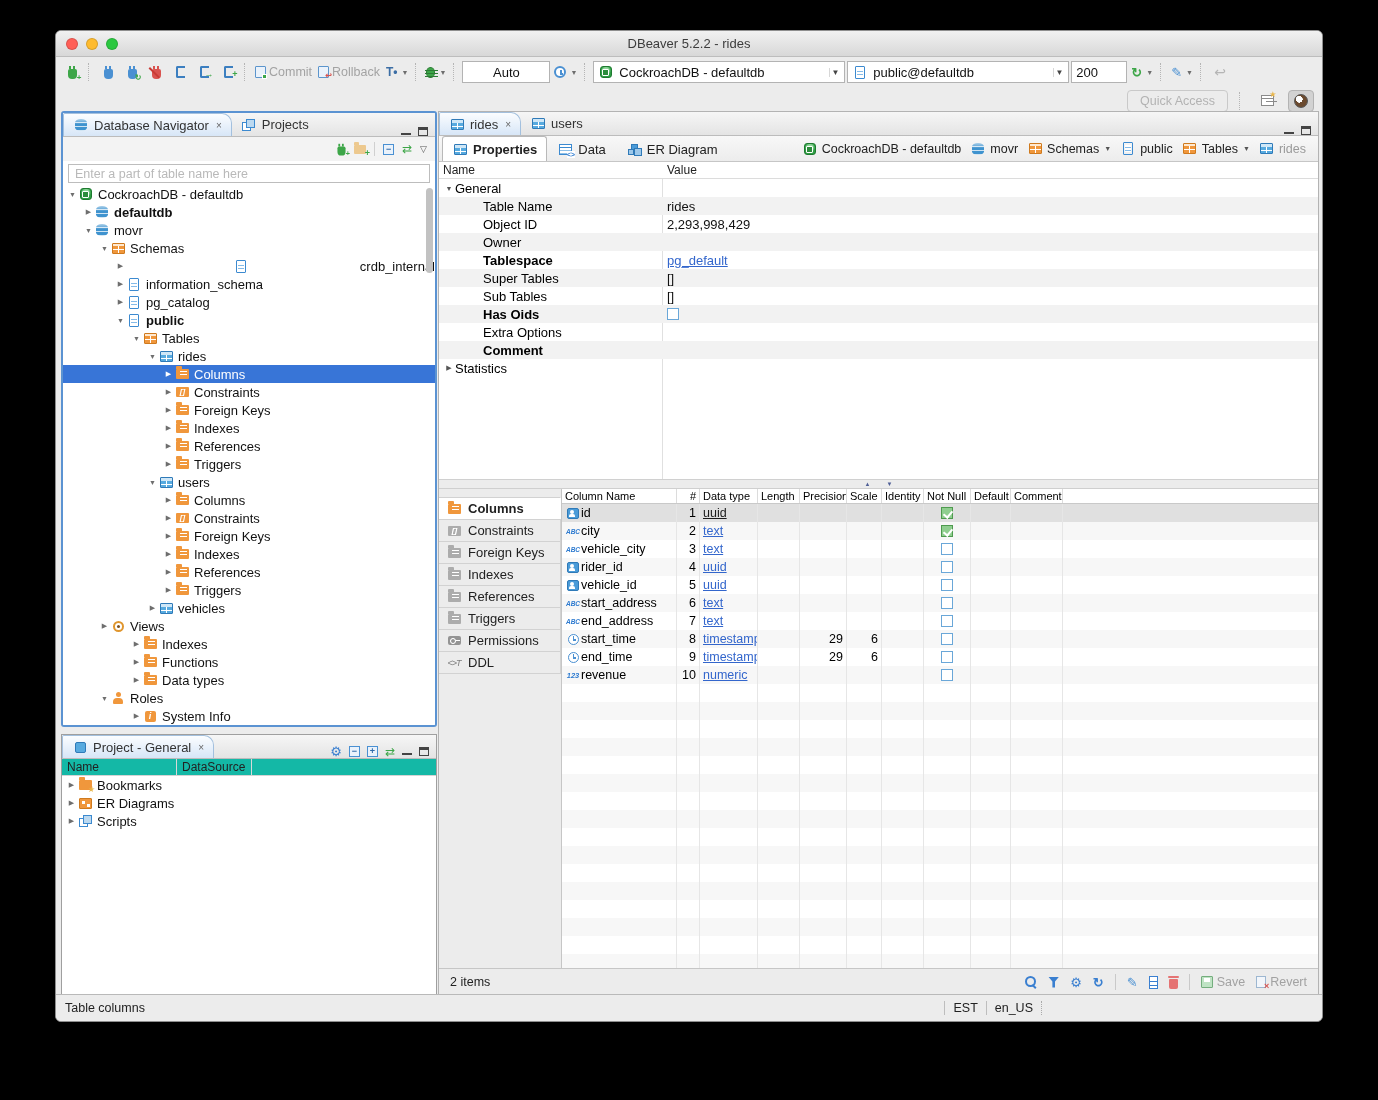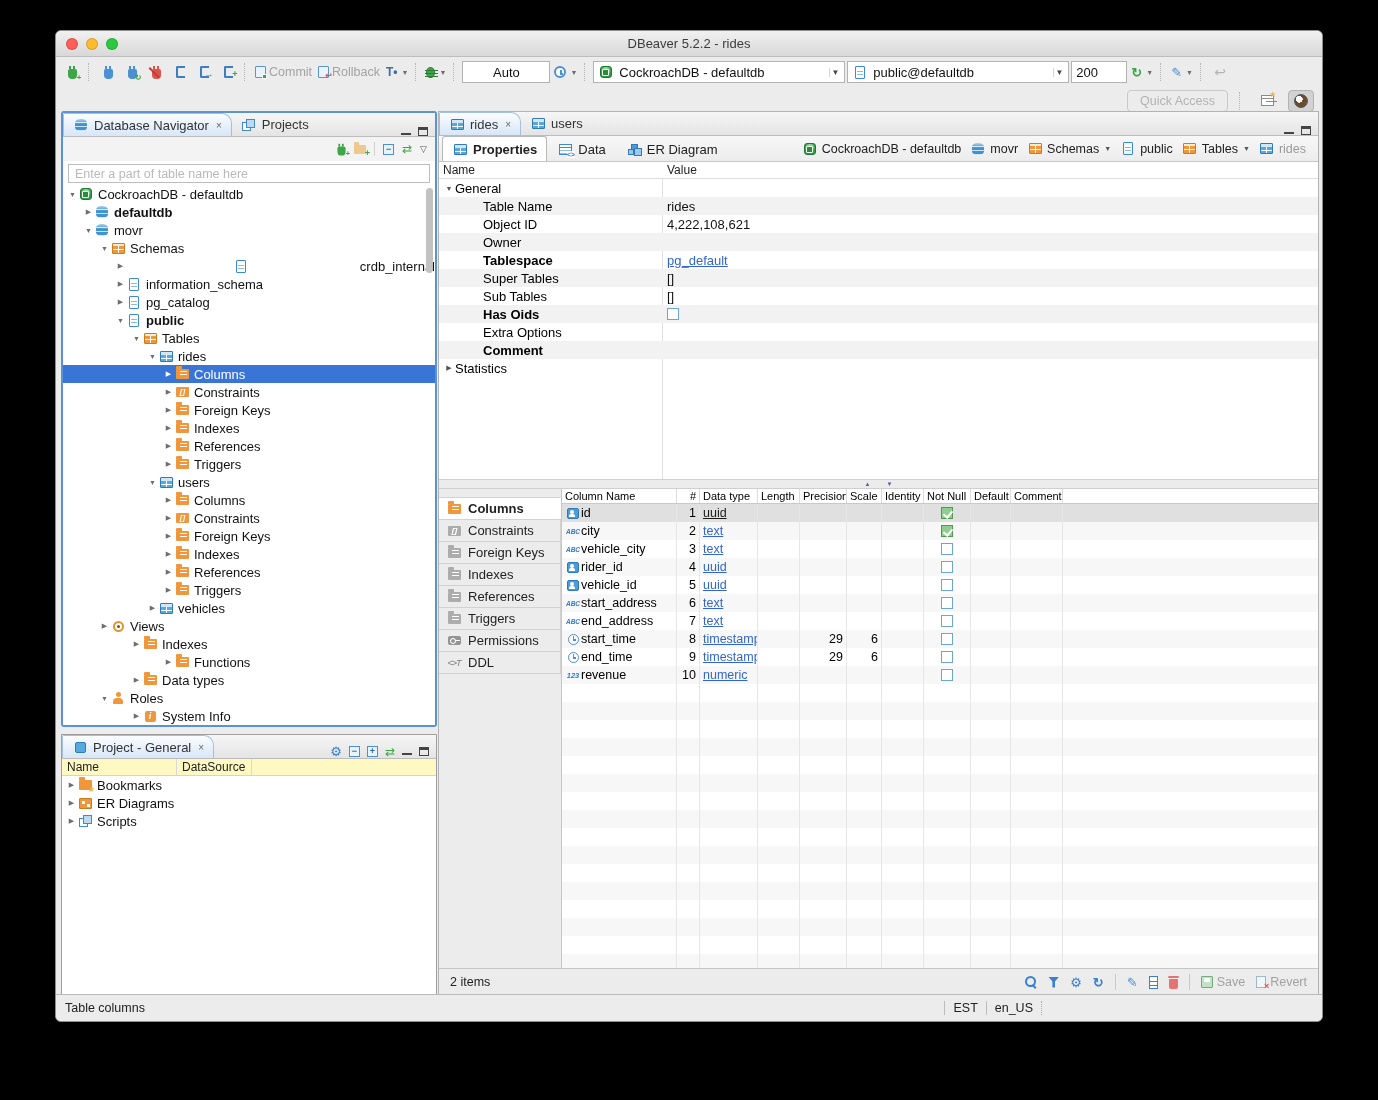--- a/index.html
+++ b/index.html
@@ -87,21 +87,21 @@
                 align-items:center;padding:0 6px;background:#fff;}
   .tree{flex:1;position:relative;overflow:hidden;background:#fff;}
   .tree-row{height:18px;display:flex;align-items:center;font-size:13px;color:#111;white-space:nowrap;}
   .tree-row.selected{background:#3875d7;color:#fff;}
   .tw-arrow{width:11px;flex:none;text-align:center;font-size:7px;color:#6e6e6e;}
   .tree-row.selected .tw-arrow{color:#fff;}
   .tw-label{margin-left:4px;}
   .bold{font-weight:bold;}
   .vscroll{position:absolute;right:2px;top:3px;width:7px;height:85px;background:#c2c2c2;border-radius:4px;}
 
-  #project{position:absolute;left:5px;top:703px;width:376px;height:262px;background:#fef9c3;border:1px solid #9f9f9f;
+  #project{position:absolute;left:5px;top:703px;width:376px;height:262px;background:#14b8a6;border:1px solid #9f9f9f;
            display:flex;flex-direction:column;overflow:hidden;}
   .proj-header{display:flex;height:17px;border-bottom:1px solid #d4d4d4;font-size:12px;color:#222;align-items:center;}
   .proj-header .c1{width:115px;padding-left:5px;border-right:1px solid #d8d8d8;height:100%;display:flex;align-items:center;}
   .proj-header .c2{padding-left:5px;border-right:1px solid #d8d8d8;height:100%;display:flex;align-items:center;width:75px;}
 
   
   #editor{position:absolute;left:382px;top:80px;width:881px;height:885px;background:#fff;border:1px solid #b3b3b3;
           display:flex;flex-direction:column;overflow:hidden;}
   .subtabbar{height:26px;background:linear-gradient(#f8f8f8,#ececec);border-bottom:1px solid #c6c6c6;display:flex;
              align-items:flex-end;padding-left:3px;}
@@ -568,21 +568,21 @@
           </span>
           <span class="tw-label">Views</span>
         </div>
         <div class="tree-row" style="padding-left: 68px;">
           <span class="tw-arrow">▶</span>
           <span class="icon i-folder">
             <i></i>
           </span>
           <span class="tw-label">Indexes</span>
         </div>
-        <div class="tree-row" style="padding-left: 68px; margin-left: 32px;">
+        <div class="tree-row" style="padding-left: 68px;">
           <span class="tw-arrow">▶</span>
           <span class="icon i-folder">
             <i></i>
           </span>
           <span class="tw-label">Functions</span>
         </div>
         <div class="tree-row" style="padding-left: 68px;">
           <span class="tw-arrow">▶</span>
           <span class="icon i-folder">
             <i></i>
@@ -754,21 +754,21 @@
               <span class="parrow"></span>
               <span>Table Name</span>
             </span>
             <span class="prop-value">rides</span>
           </div>
           <div class="prop-row">
             <span class="prop-name" style="padding-left: 32px;">
               <span class="parrow"></span>
               <span>Object ID</span>
             </span>
-            <span class="prop-value">4,222,108,621</span>
+            <span class="prop-value">2,293,998,429</span>
           </div>
           <div class="prop-row alt">
             <span class="prop-name" style="padding-left: 32px;">
               <span class="parrow"></span>
               <span>Owner</span>
             </span>
             <span class="prop-value"></span>
           </div>
           <div class="prop-row">
             <span class="prop-name" style="padding-left: 32px;">

